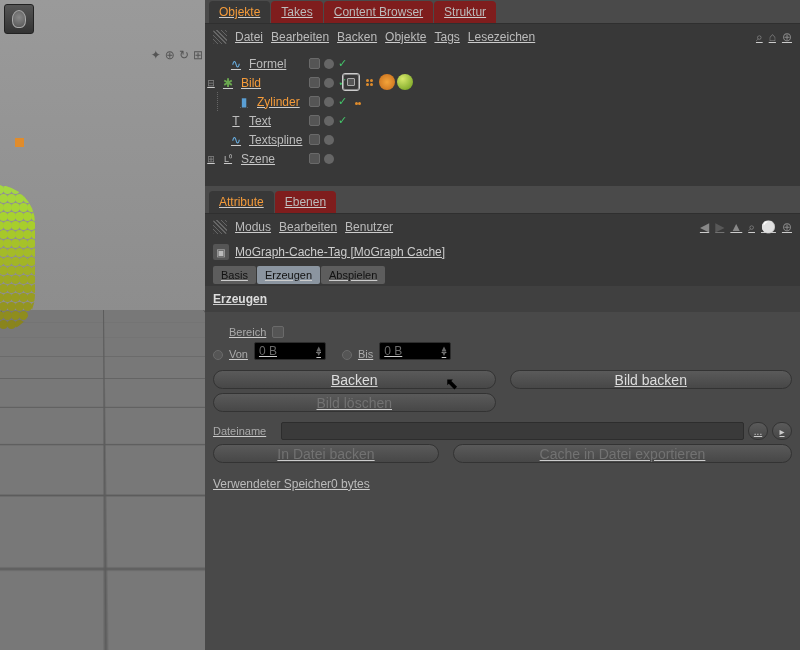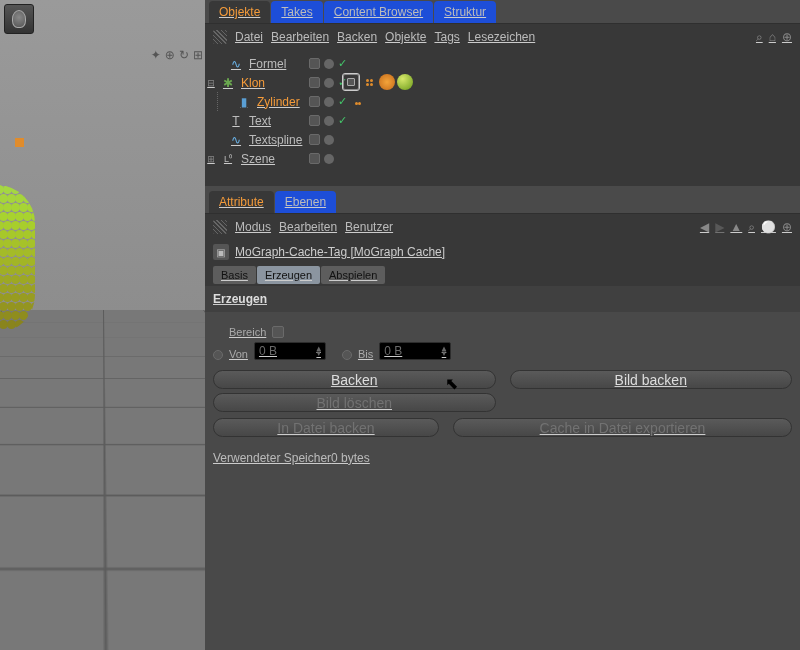--- a/index.html
+++ b/index.html
@@ -13,21 +13,21 @@
 .view-icons span { cursor: pointer; }
 .orange-sq { position: absolute; top: 138px; left: 15px; width: 9px; height: 9px; background: #e08c2c; }
 .floor { position: absolute; left: -400px; right: -400px; bottom: 0; top: 310px; background: #787878; transform: perspective(400px) rotateX(70deg); transform-origin: top; }
 .grid-line { position: absolute; background: #5c5c5c; }
 .glh { left: 0; right: 0; height: 1px; }
 .glv { top: 0; bottom: 0; width: 1px; }
 .blob { position: absolute; top: 185px; left: -3px; width: 38px; height: 148px; border-radius: 0 50px 50px 0; overflow: hidden; }
 .dot { position: absolute; width: 9px; height: 9px; border-radius: 50%; }
 .right-pane { flex: 1; height: 100%; display: flex; flex-direction: column; background: #4a4a4a; text-decoration: underline; }
 .tabs-main { height: 24px; background: #4a4a4a; display: flex; align-items: flex-end; padding-left: 4px; gap: 1px; border-bottom: 1px solid #2f2f2f; }
-.tab { padding: 4px 10px; background: #1d4ed8; color: #bbb; border-radius: 4px 4px 0 0; line-height: 14px; cursor: pointer; }
+.tab { padding: 4px 10px; background: #7f1d1d; color: #bbb; border-radius: 4px 4px 0 0; line-height: 14px; cursor: pointer; }
 .tab.active { background: #383838; color: #f49b3a; }
 .menubar { height: 26px; background: #383838; display: flex; align-items: center; padding: 0 8px; gap: 8px; color: #bbb; }
 .hatch-icon { width: 14px; height: 14px; background: repeating-linear-gradient(45deg,#666,#666 1px,#3a3a3a 1px,#3a3a3a 3px); border-radius: 2px; }
 .menubar .spacer { flex: 1; }
 .menubar-icons { display: flex; gap: 6px; color: #888; font-size: 13px; }
 .tree { background: #383838; height: 136px; padding: 4px 0; position: relative; }
 .row { display: flex; align-items: center; height: 19px; position: relative; }
 .row .expander { width: 12px; text-align: center; color: #888; font-size: 9px; }
 .row .icon { width: 16px; height: 14px; margin: 0 3px; display: inline-flex; align-items: center; justify-content: center; }
 .row .label { color: #bbb; padding-left: 2px; }
@@ -209,21 +209,21 @@
         <span class="label">Formel</span>
         <span class="flags">
             <span class="flag-box"></span>
             <span class="flag-dot"></span>
             <span class="flag-check">✓</span>
           </span>
       </div>
       <div class="row">
         <span class="expander">⊟</span>
         <span class="icon" style="color:#6aa84f">✱</span>
-        <span class="label sel">Klon</span>
+        <span class="label sel">Bild</span>
         <span class="flags">
             <span class="flag-box"></span>
             <span class="flag-dot"></span>
             <span class="flag-check">✓</span>
           </span>
       </div>
       <div class="row">
         <span class="expander"></span>
           <span style="width:16px;border-left:1px dotted #666;height:100%"></span>
         <span class="icon" style="color:#5a9fd4">▮</span>
@@ -339,20 +339,26 @@
             </div>
         </div>
       </div>
 
       <div class="btn-grid">
         <div class="btn">Backen</div>
         <div class="btn">Bild backen</div>
         <div class="btn disabled">Bild löschen</div>
       </div>
 
+      <div class="file-row">
+        <span class="lbl" style="width:64px">Dateiname</span>
+        <div class="file-input"></div>
+        <div class="circ-btn">...</div>
+        <div class="circ-btn">▸</div>
+      </div>
 
       <div class="btn-grid" style="grid-template-columns:2fr 3fr;padding-top:0">
         <div class="btn disabled">In Datei backen</div>
         <div class="btn disabled">Cache in Datei exportieren</div>
       </div>
 
       <div class="mem-row">
         <span>Verwendeter Speicher</span><span>0 bytes</span>
       </div>
     </div>

